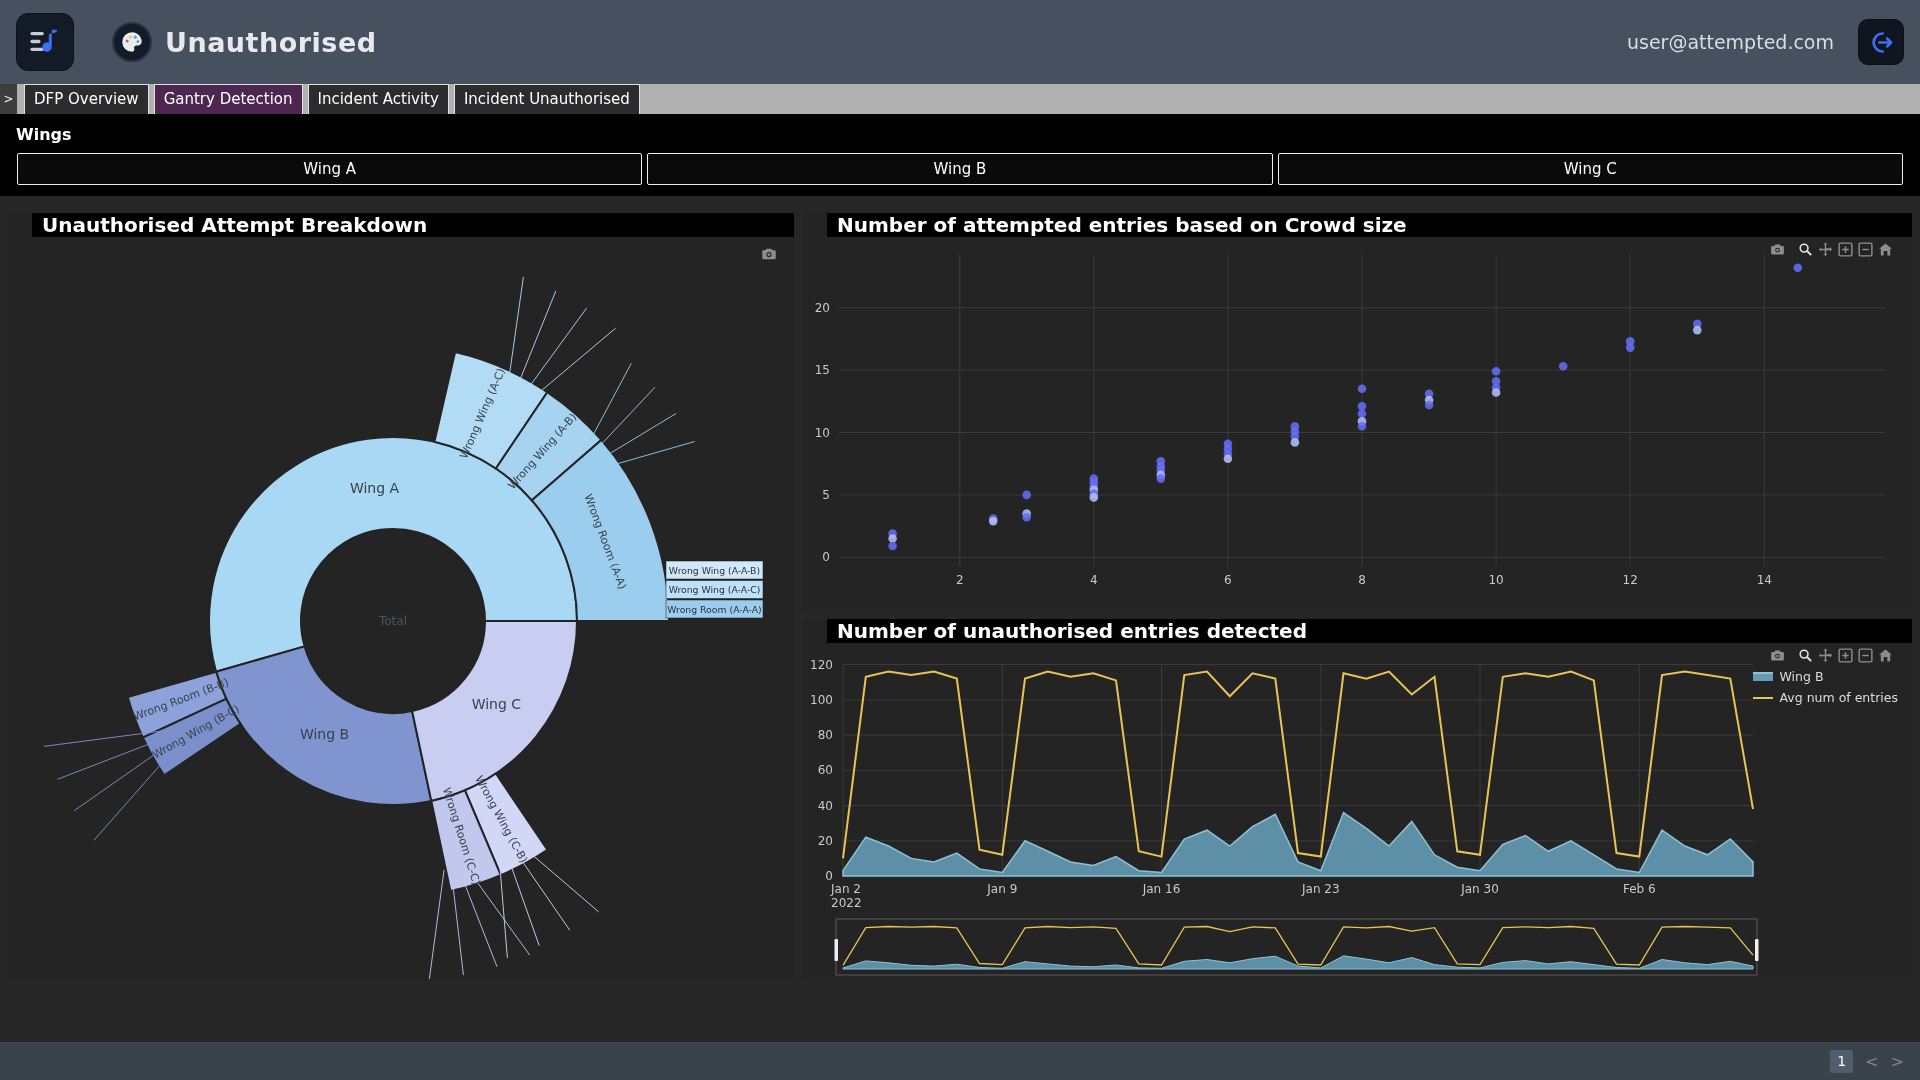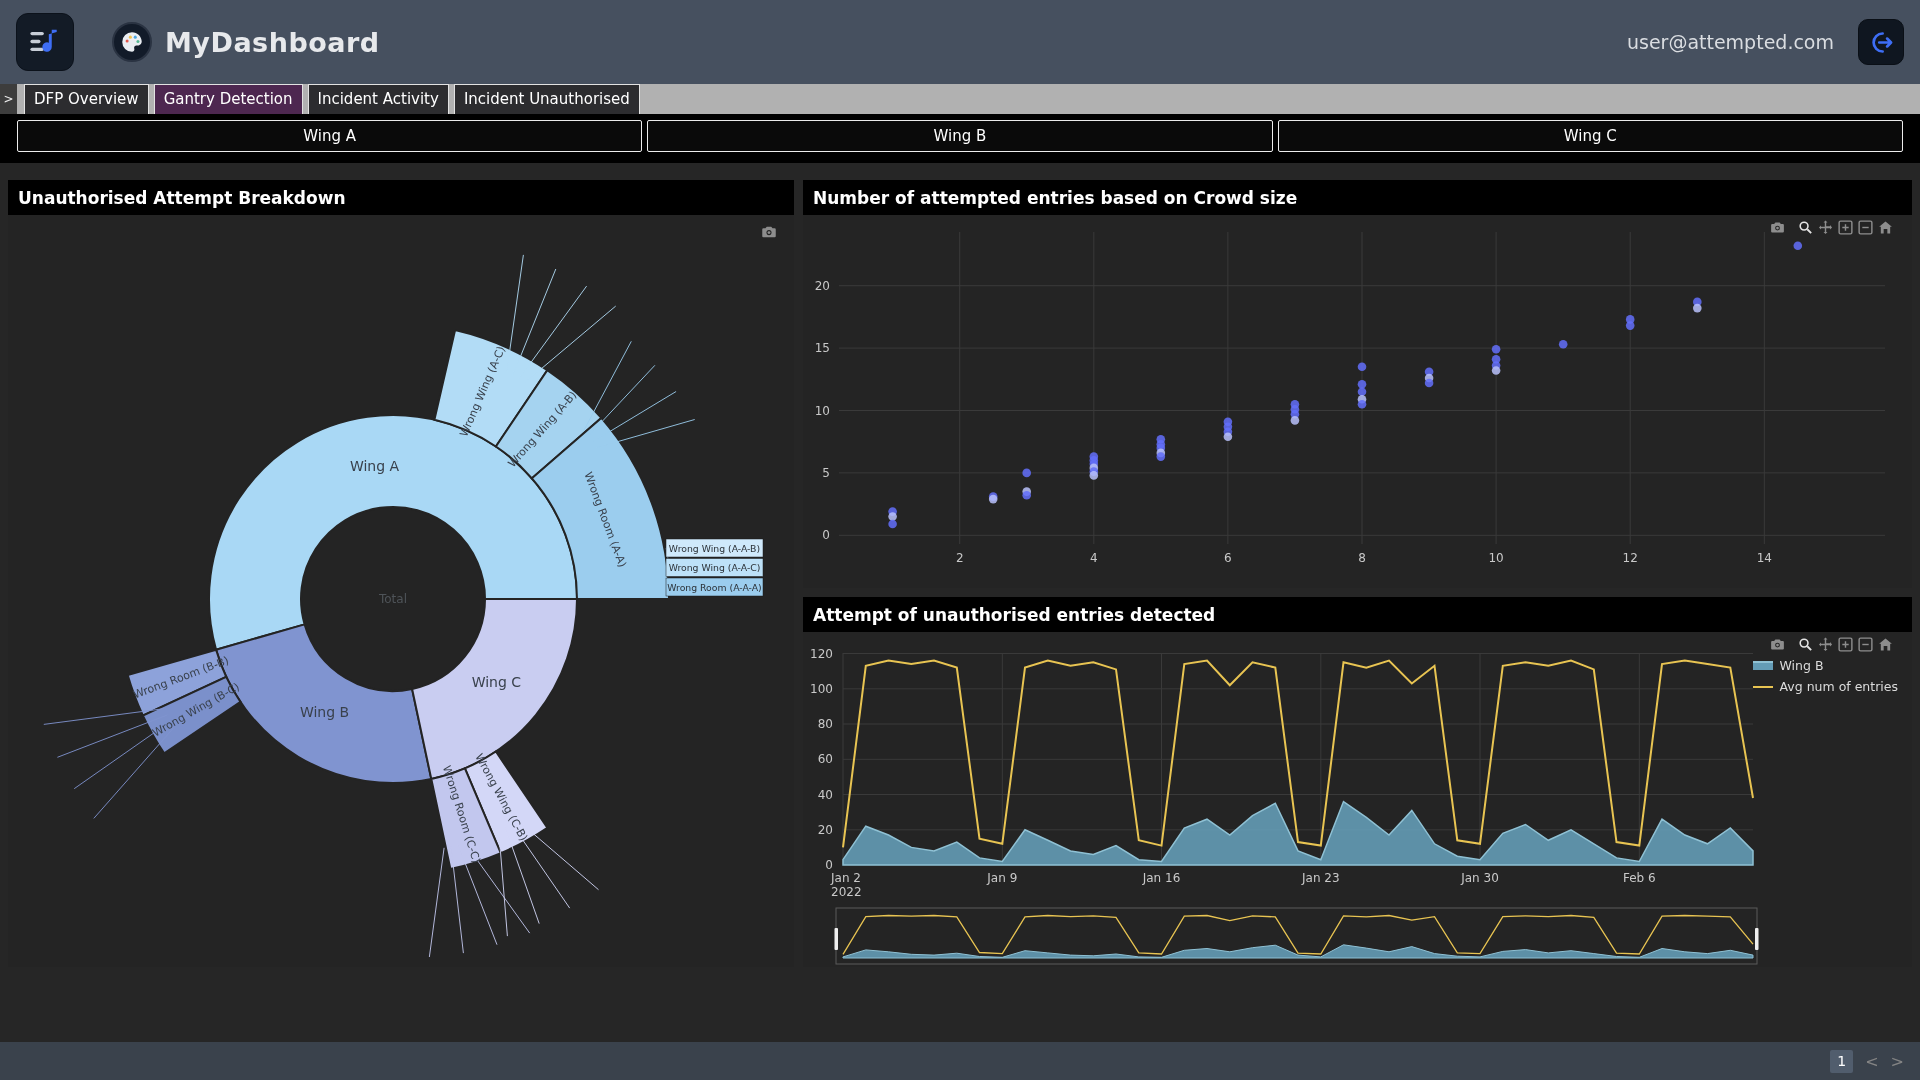--- a/index.html
+++ b/index.html
@@ -32,22 +32,22 @@
   .tab.active { background:#4d2750; }
   
   .wings { background:#000; padding:6px 0 11px; flex:0 0 auto; }
   .wings-label { font-weight:bold; font-size:16px; padding:5px 16px 9px; }
   .wing-row { display:flex; gap:5px; margin:0 17px; }
   .wing-btn { flex:1; height:32px; background:#0a0a0a; border:1px solid #ececec; border-radius:2px;
               color:#fff; font-size:15px; font-family:inherit; cursor:pointer; }
   
   .main { display:flex; gap:9px; padding:17px 8px 0; flex:0 0 auto; }
   .panel { background:#242424; }
-  .panel-title { background:#000; height:35px; display:flex; align-items:center; padding:0 10px;
-                 font-weight:bold; font-size:17px; color:#fff; }
+  .panel-title { background:#000; height:24px; display:flex; align-items:center; padding:0 10px;
+                 font-weight:bold; font-size:20px; color:#fff;margin-left:24px; }
   .panel-body { position:relative; }
   .left-panel { width:786px; }
   .left-panel .panel-body { height:742px; }
   .right-col { flex:1; display:flex; flex-direction:column; gap:9px;align-items:flex-end; }
   .scatter-panel .panel-body { height:373px; }
   .ts-panel .panel-body { height:335px; }
   svg.chart { display:block; }
   
   .modebar { position:absolute; top:4px; right:18px; display:flex; gap:3px; align-items:center; z-index:2; }
   .mb-icon { width:17px; height:17px; color:#8d8d8d; cursor:pointer; display:inline-block; }
@@ -83,21 +83,21 @@
   <div class="brand">
     <div class="brand-circle">
       <svg viewBox="0 0 24 24" width="26" height="26">
         <path d="M12 3a9 9 0 1 0 0 18c1.5 0 2.2-.9 2.2-2 0-.6-.25-1.1-.25-1.7 0-1.1.9-2 2-2h2.3A3.75 3.75 0 0 0 21 12c0-5-4-9-9-9z" fill="#e9edf2"></path>
         <circle cx="7.5" cy="11" r="1.4" fill="#e2574c"></circle>
         <circle cx="10.5" cy="7.5" r="1.4" fill="#f2c14e"></circle>
         <circle cx="15" cy="7.5" r="1.4" fill="#4aa3df"></circle>
         <circle cx="17.5" cy="11.5" r="1.4" fill="#57b894"></circle>
       </svg>
     </div>
-    <h1 class="app-title">MyDashboard</h1>
+    <h1 class="app-title">Unauthorised</h1>
   </div>
   <div class="top-right">
     <span class="email">user@attempted.com</span>
     <div class="logout-btn">
       <svg viewBox="0 0 24 24" width="27" height="27">
         <path d="M13 4a8 8 0 1 0 0 16" fill="none" stroke="#3e6ef5" stroke-width="2.4" stroke-linecap="round"></path>
         <path d="M10 12h10M17 8.5 20.5 12 17 15.5" fill="none" stroke="#3e6ef5" stroke-width="2.4" stroke-linecap="round" stroke-linejoin="round"></path>
       </svg>
     </div>
   </div>
@@ -107,20 +107,21 @@
   <div class="tab-chevron">&gt;</div>
   <div class="tabs" id="tabs">
       <div class="tab">DFP Overview</div>
       <div class="tab active">Gantry Detection</div>
       <div class="tab">Incident Activity</div>
       <div class="tab">Incident Unauthorised</div>
     </div>
 </nav>
 
 <section class="wings">
+  <div class="wings-label">Wings</div>
   <div class="wing-row" id="wing-row">
       <button class="wing-btn">Wing A</button>
       <button class="wing-btn">Wing B</button>
       <button class="wing-btn">Wing C</button>
     </div>
 </section>
 
 <main class="main">
 
   <section class="panel left-panel">
@@ -317,21 +318,21 @@
             <text x="27" y="324.3" fill="#c9c9c9" font-size="12" text-anchor="end">0</text>
             <text x="27" y="261.9" fill="#c9c9c9" font-size="12" text-anchor="end">5</text>
             <text x="27" y="199.5" fill="#c9c9c9" font-size="12" text-anchor="end">10</text>
             <text x="27" y="137.1" fill="#c9c9c9" font-size="12" text-anchor="end">15</text>
             <text x="27" y="74.7" fill="#c9c9c9" font-size="12" text-anchor="end">20</text>
           </svg>
       </div>
     </section>
 
     <section class="panel ts-panel">
-      <div class="panel-title">Attempt of unauthorised entries detected</div>
+      <div class="panel-title">Number of unauthorised entries detected</div>
       <div class="panel-body">
         <div class="modebar" id="ts-modebar">
             <span class="mb-icon mb-sep">
               <svg viewBox="0 0 24 24">
                 <path d="M9 5 7.3 7H4.5A1.5 1.5 0 0 0 3 8.5v9A1.5 1.5 0 0 0 4.5 19h15a1.5 1.5 0 0 0 1.5-1.5v-9A1.5 1.5 0 0 0 19.5 7h-2.8L15 5z" fill="currentColor"></path>
                 <circle cx="12" cy="12.8" r="3.4" fill="#242424"></circle>
                 <circle cx="12" cy="12.8" r="1.9" fill="currentColor"></circle>
               </svg>
             </span>
             <span class="mb-icon active">

